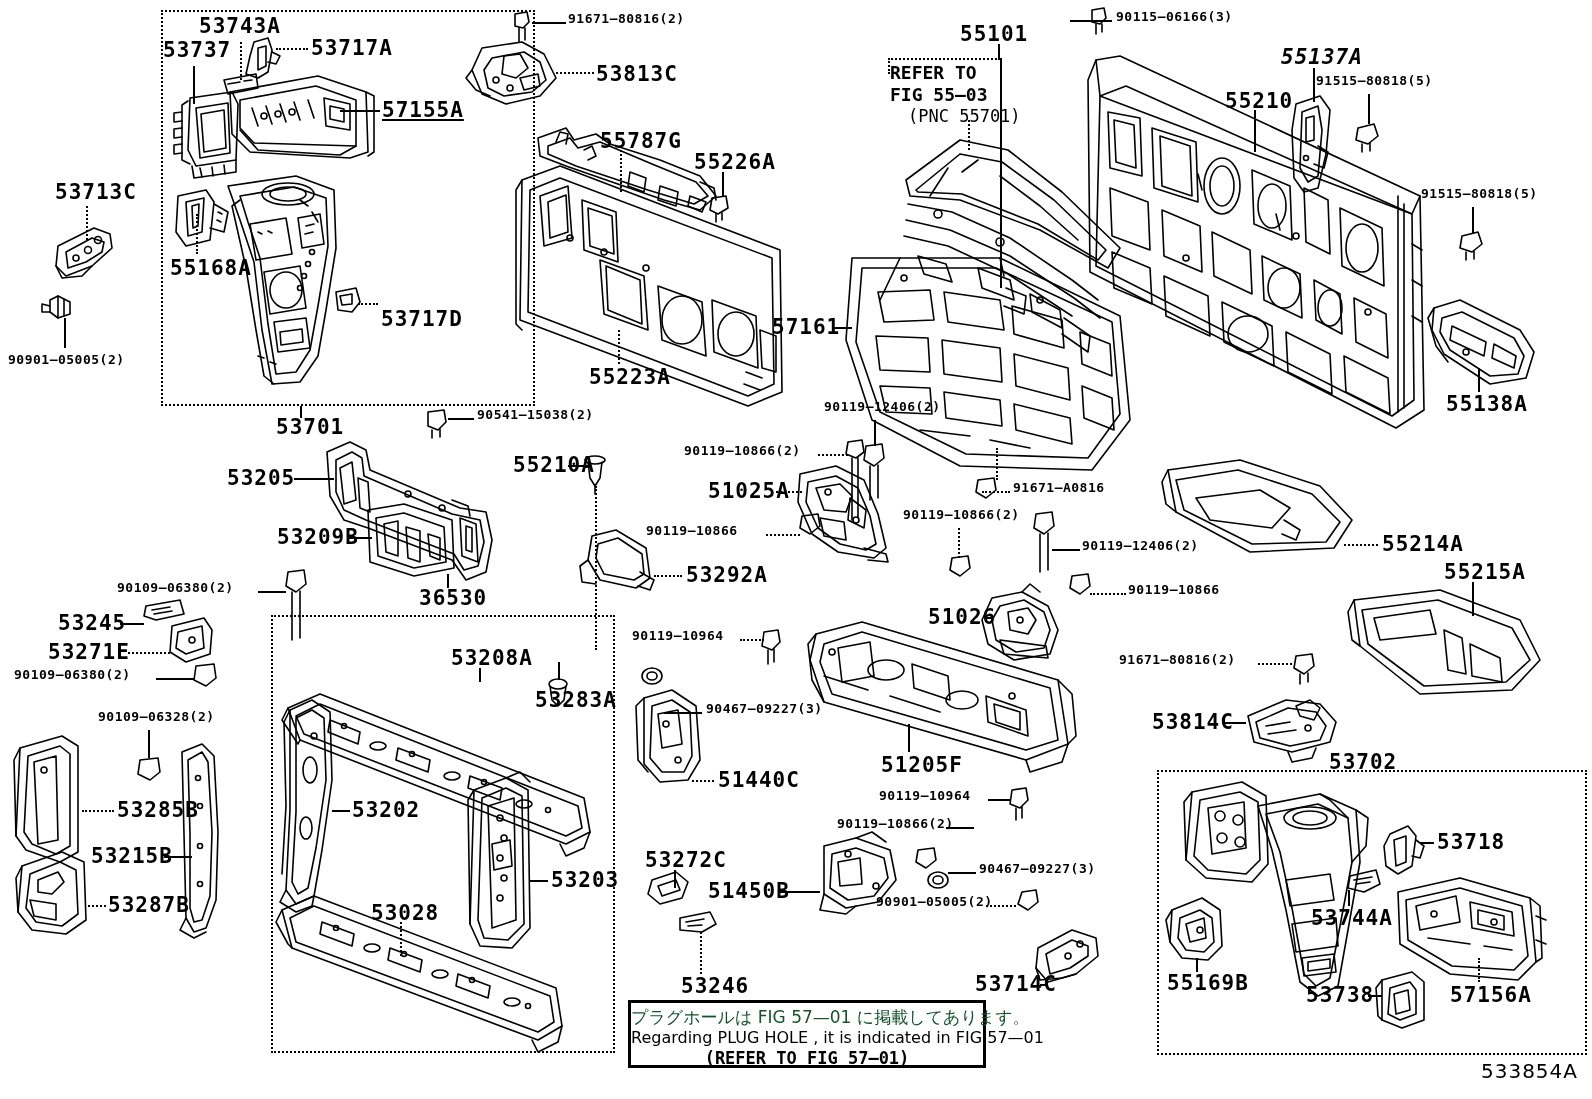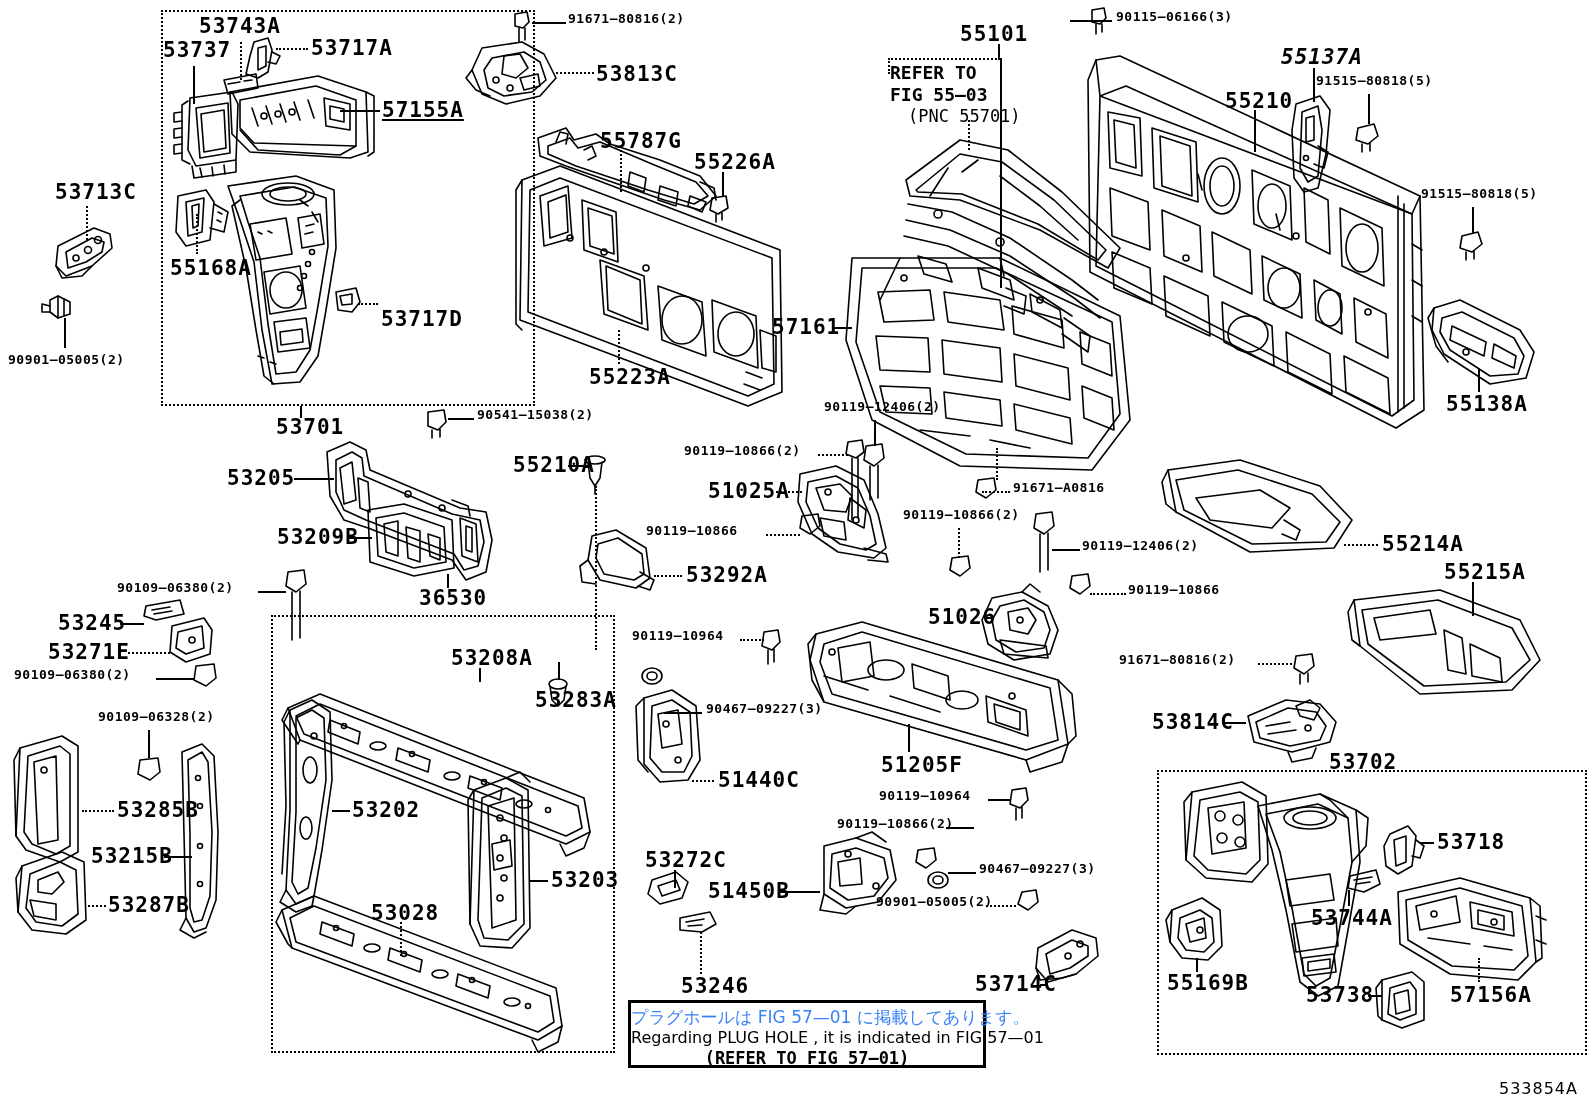--- a/index.html
+++ b/index.html
@@ -39,21 +39,21 @@
   #notebox{
     position:absolute;
     border:3px solid #000;
     box-sizing:border-box;
     background:#fff;
     text-align:center;
     padding-top:4px;
   }
   #notebox .jp{
     font-family:"DejaVu Sans","Liberation Sans",sans-serif;
-    font-size:17px;color:#3b82f6;line-height:1.25;white-space:nowrap;
+    font-size:17px;color:#14532d;line-height:1.25;white-space:nowrap;
   }
   #notebox .en{
     font-family:"DejaVu Sans","Liberation Sans",sans-serif;
     font-size:16px;color:#000;line-height:1.25;white-space:nowrap;
   }
   #notebox .ref{
     font-family:"DejaVu Sans Mono","Liberation Mono",monospace;
     font-weight:bold;font-size:17px;color:#000;line-height:1.2;white-space:nowrap;
   }
   
@@ -61,23 +61,23 @@
   #referblk .rtxt{
     font-family:"DejaVu Sans Mono","Liberation Mono",monospace;
     font-weight:bold;font-size:18px;line-height:1.22;color:#000;white-space:nowrap;
   }
   #referblk .rtxt.pnc{font-weight:normal;font-size:17px;margin-left:18px;}
   
   #art{position:absolute;left:0;top:0;width:1592px;height:1099px;}
   #art svg{display:block;}
   
   #sheetcode{
-    position:absolute;right:14px;bottom:1px;
+    position:absolute;right:14px;bottom:16px;
     font-family:"DejaVu Sans","Liberation Sans",sans-serif;
-    font-size:16px;color:#000;letter-spacing:1px;
+    font-size:20px;color:#000;letter-spacing:1px;
   }
 </style>
 </head>
 <body>
 
 <div id="sheet">
 
   <div id="art">
   <svg width="1592" height="1099" viewBox="0 0 1592 1099" xmlns="http://www.w3.org/2000/svg" fill="none" stroke="#000" stroke-width="1.6" stroke-linejoin="round" stroke-linecap="round">
 

